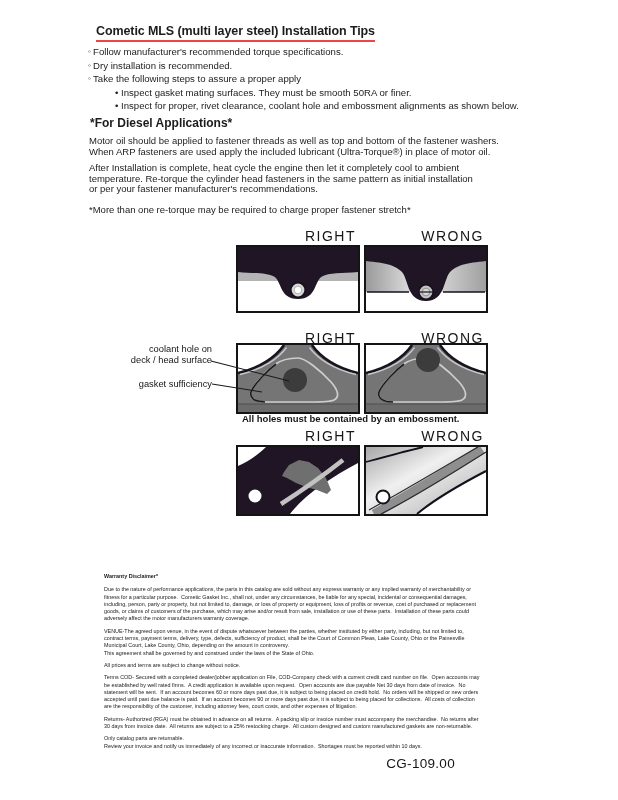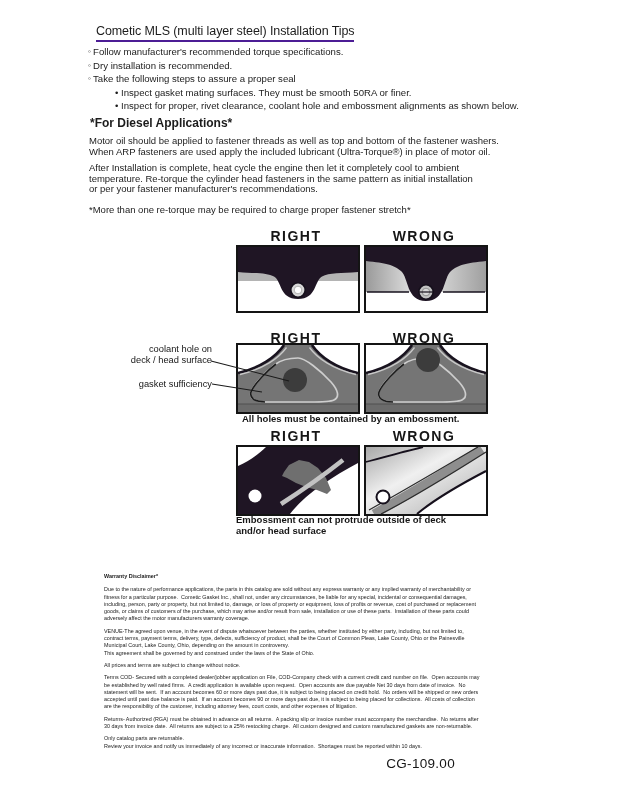--- a/index.html
+++ b/index.html
@@ -3,37 +3,37 @@
 <meta charset="utf-8">
 <style>
   html,body{margin:0;padding:0;background:#ffffff;}
   .page{
     position:relative;width:618px;height:800px;background:#ffffff;overflow:hidden;
     font-family:"Liberation Sans","DejaVu Sans",sans-serif;color:#1c1c1c;
   }
   
   .title{
     position:absolute;left:96px;top:24px;margin:0;
-    font-size:12.5px;font-weight:normal;letter-spacing:-0.1px;
-    border-bottom:2px solid #4c1d95;padding-bottom:2px;white-space:nowrap;
+    font-size:12.5px;font-weight:bold;letter-spacing:-0.1px;
+    border-bottom:2px solid #ef4444;padding-bottom:2px;white-space:nowrap;
   }
   .tips{position:absolute;left:88px;top:46px;width:460px;font-size:9.6px;line-height:12.7px;}
   .tip{white-space:nowrap;}
   .tip.lvl1::before{content:"\25E6\00a0";font-size:8px;position:relative;top:-1px;}
   .tip.lvl2{margin-left:27px;}
   .tip.lvl2::before{content:"\2022\00a0";}
   .diesel-heading{position:absolute;left:90px;top:116px;margin:0;font-size:12px;font-weight:bold;}
   .para{position:absolute;left:89px;margin:0;font-size:9.5px;line-height:10.6px;white-space:pre-line;}
   .para.p1{top:136px;}
   .para.p2{top:163px;}
   .para.note{top:205px;}
   
   .dlabel{
-    position:absolute;width:120px;text-align:center;
-    font-size:14px;letter-spacing:1.5px;color:#161616;white-space:nowrap;font-weight:bold;
+    position:absolute;width:120px;text-align:right;
+    font-size:14px;letter-spacing:1.5px;color:#161616;white-space:nowrap;
   }
   .caption{
     position:absolute;font-size:9.5px;font-weight:bold;line-height:11.2px;
     white-space:pre-line;color:#161616;
   }
   
   .panel{position:absolute;width:120px;border:2px solid #141414;background:#fff;}
   .panel.h1{height:64px;}
   .panel.h2{height:67px;}
   .panel svg{display:block;width:100%;height:100%;}
@@ -56,21 +56,21 @@
 </head>
 <body>
 
 <div class="page">
 
   <h1 class="title">Cometic MLS (multi layer steel) Installation Tips</h1>
 
   <div class="tips">
     <div class="tip lvl1">Follow manufacturer's recommended torque specifications.</div>
     <div class="tip lvl1">Dry installation is recommended.</div>
-    <div class="tip lvl1">Take the following steps to assure a proper seal</div>
+    <div class="tip lvl1">Take the following steps to assure a proper apply</div>
     <div class="tip lvl2">Inspect gasket mating surfaces.  They must be smooth 50RA or finer.</div>
     <div class="tip lvl2">Inspect for proper, rivet clearance, coolant hole and embossment alignments as shown below.</div>
   </div>
 
   <h2 class="diesel-heading">*For Diesel Applications*</h2>
   <p class="para p2">After Installation is complete, heat cycle the engine then let it completely cool to ambient
 temperature. Re-torque the cylinder head fasteners in the same pattern as initial installation
 or per your fastener manufacturer's recommendations.</p>
   <p class="para p1">Motor oil should be applied to fastener threads as well as top and bottom of the fastener washers.
 When ARP fasteners are used apply the included lubricant (Ultra-Torque®) in place of motor oil.</p>
@@ -178,22 +178,20 @@
       <rect width="120" height="67" fill="url(#g3)"></rect>
       <path d="M0,15 C20,9.5 38,4.5 57,0" stroke="#16101c" stroke-width="1.8" fill="none"></path>
       <path d="M8,67 C38,50 82,24 116,2" stroke="#8e8e8e" stroke-width="9" fill="none"></path>
       <path d="M3,63 C34,46 78,20 112,0" stroke="#2b2b2b" stroke-width="1.2" fill="none"></path>
       <path d="M15,67 C46,51 90,24 120,5" stroke="#2b2b2b" stroke-width="1.2" fill="none"></path>
       <path d="M120,24 C97,36 70,51 51,67 H120 Z" fill="#ffffff"></path>
       <path d="M120,24 C97,36 70,51 51,67" stroke="#16101c" stroke-width="2" fill="none"></path>
       <circle cx="17" cy="50" r="6.5" fill="#ffffff" stroke="#16101c" stroke-width="2"></circle>
     </svg>
   </div>
-  <div class="caption" style="left:236px;top:514px;">Embossment can not protrude outside of deck
-and/or head surface</div>
 
   <div class="legal">
     <p class="lhead">Warranty Disclaimer*</p>
     <p class="lp">Due to the nature of performance applications, the parts in this catalog are sold without any express warranty or any implied warranty of merchantability or
 fitness for a particular purpose.  Cometic Gasket Inc., shall not, under any circumstances, be liable for any special, incidental or consequential damages,
 including, person, party or property, but not limited to, damage, or loss of property or equipment, loss of profits or revenue, cost of purchased or replacement
 goods, or claims of customers of the purchase, which may arise and/or result from sale, installation or use of these parts.  Installation of these parts could
 adversely affect the motor manufacturers warranty coverage.</p>
     <p class="lp tight">VENUE-The agreed upon venue, in the event of dispute whatsoever between the parties, whether instituted by either party, including, but not limited to,
 contract terms, payment terms, delivery, type, defects, sufficiency of product, shall be the Court of Common Pleas, Lake County, Ohio or the Painesville

